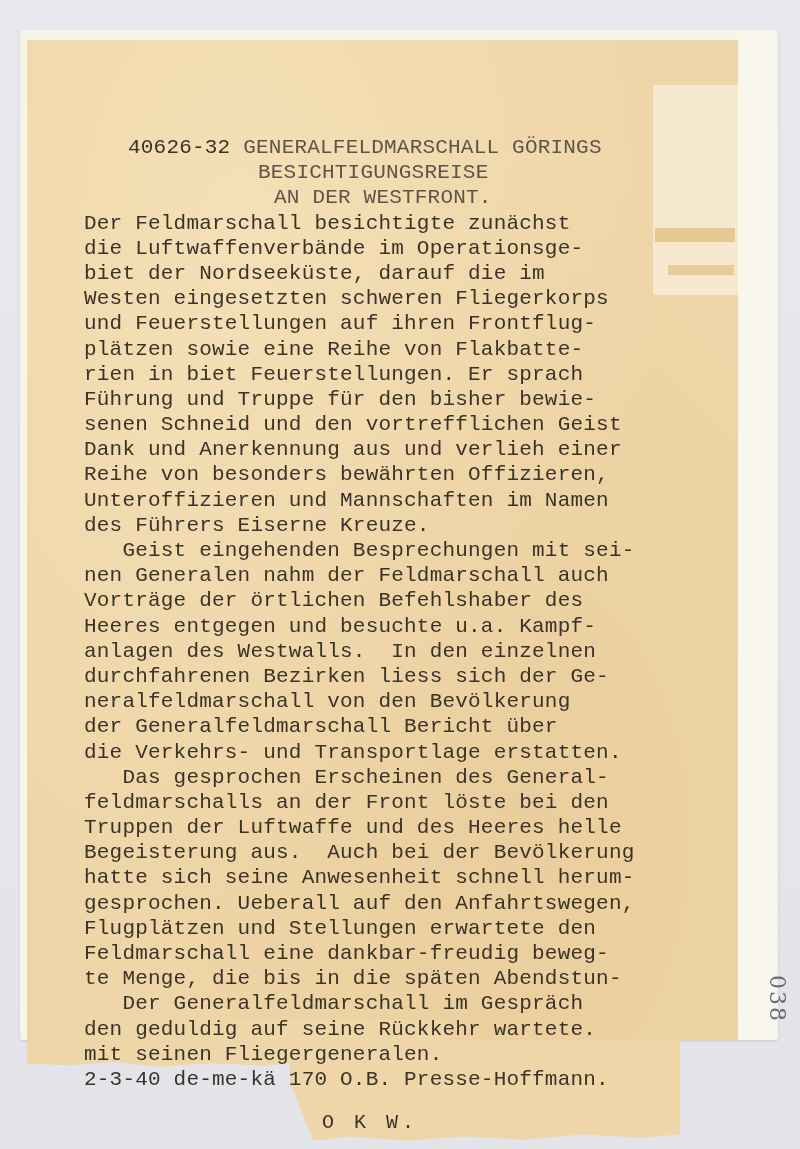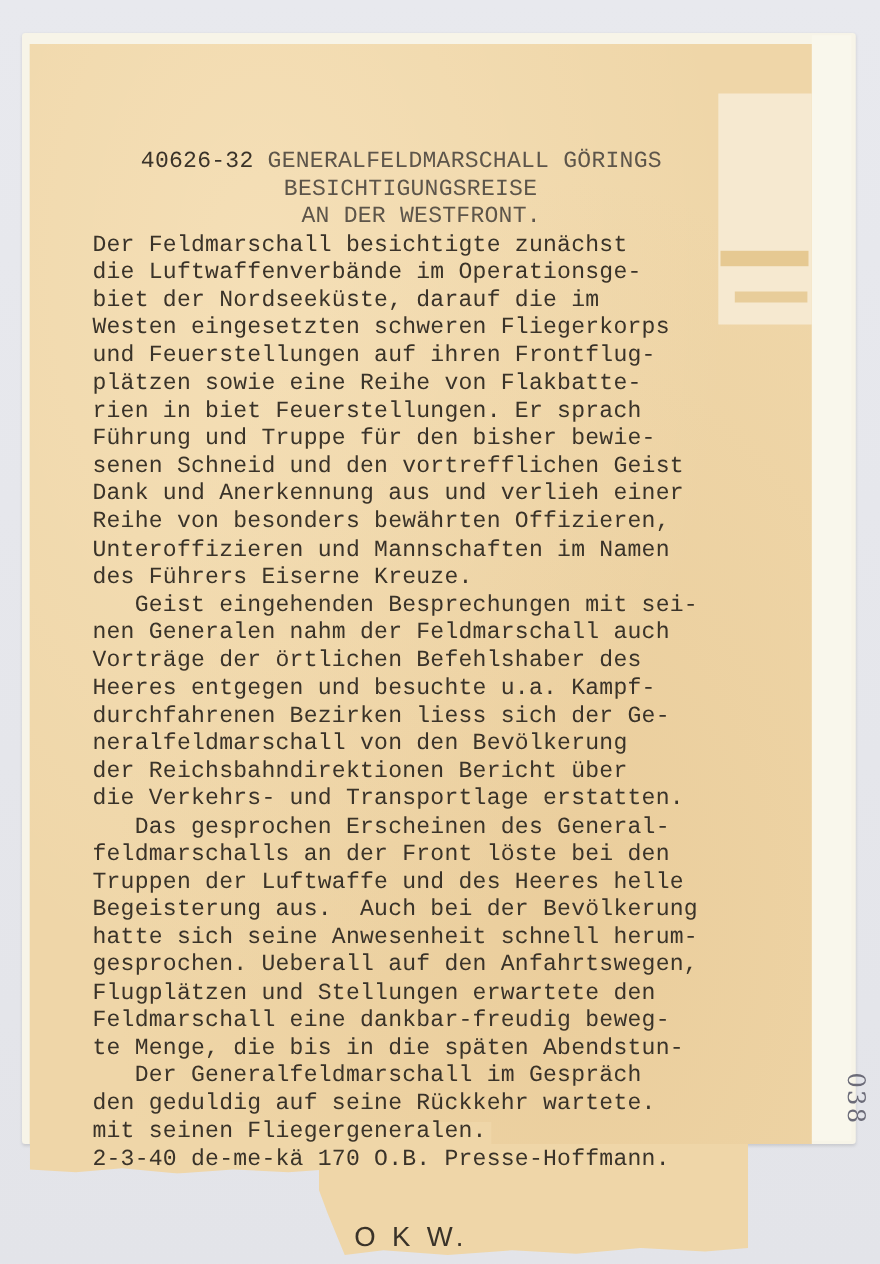--- a/index.html
+++ b/index.html
@@ -114,22 +114,22 @@
       color: #5d554a;
     }
     .title-line .code {
       color: #3a3329;
       margin-left: 44px;
     }
     .footer-ref {
       position: absolute;
       left: 322px;
       top: 1111px;
-      font-family: Liberation Sans, sans-serif;
-      font-size: 25px;
+      font-family: Liberation Mono, monospace;
+      font-size: 20px;
       color: #3a3329;
       letter-spacing: 4px;
     }
     .handwritten {
       position: absolute;
       left: 740px;
       top: 955px;
       width: 30px;
       height: 70px;
       font-family: "DejaVu Serif", serif;
@@ -169,23 +169,24 @@
     <span class="line">Führung und Truppe für den bisher bewie-</span>
     <span class="line">senen Schneid und den vortrefflichen Geist</span>
     <span class="line">Dank und Anerkennung aus und verlieh einer</span>
     <span class="line">Reihe von besonders bewährten Offizieren,</span>
     <span class="line">Unteroffizieren und Mannschaften im Namen</span>
     <span class="line">des Führers Eiserne Kreuze.</span>
     <span class="line">   Geist eingehenden Besprechungen mit sei-</span>
     <span class="line">nen Generalen nahm der Feldmarschall auch</span>
     <span class="line">Vorträge der örtlichen Befehlshaber des</span>
     <span class="line">Heeres entgegen und besuchte u.a. Kampf-</span>
+    <span class="line">anlagen des Westwalls.  In den einzelnen</span>
     <span class="line">durchfahrenen Bezirken liess sich der Ge-</span>
     <span class="line">neralfeldmarschall von den Bevölkerung</span>
-    <span class="line">der Reichsbahndirektionen Bericht über</span>
+    <span class="line">der Generalfeldmarschall Bericht über</span>
     <span class="line">die Verkehrs- und Transportlage erstatten.</span>
     <span class="line">   Das gesprochen Erscheinen des General-</span>
     <span class="line">feldmarschalls an der Front löste bei den</span>
     <span class="line">Truppen der Luftwaffe und des Heeres helle</span>
     <span class="line">Begeisterung aus.  Auch bei der Bevölkerung</span>
     <span class="line">hatte sich seine Anwesenheit schnell herum-</span>
     <span class="line">gesprochen. Ueberall auf den Anfahrtswegen,</span>
     <span class="line">Flugplätzen und Stellungen erwartete den</span>
     <span class="line">Feldmarschall eine dankbar-freudig beweg-</span>
     <span class="line">te Menge, die bis in die späten Abendstun-</span>

